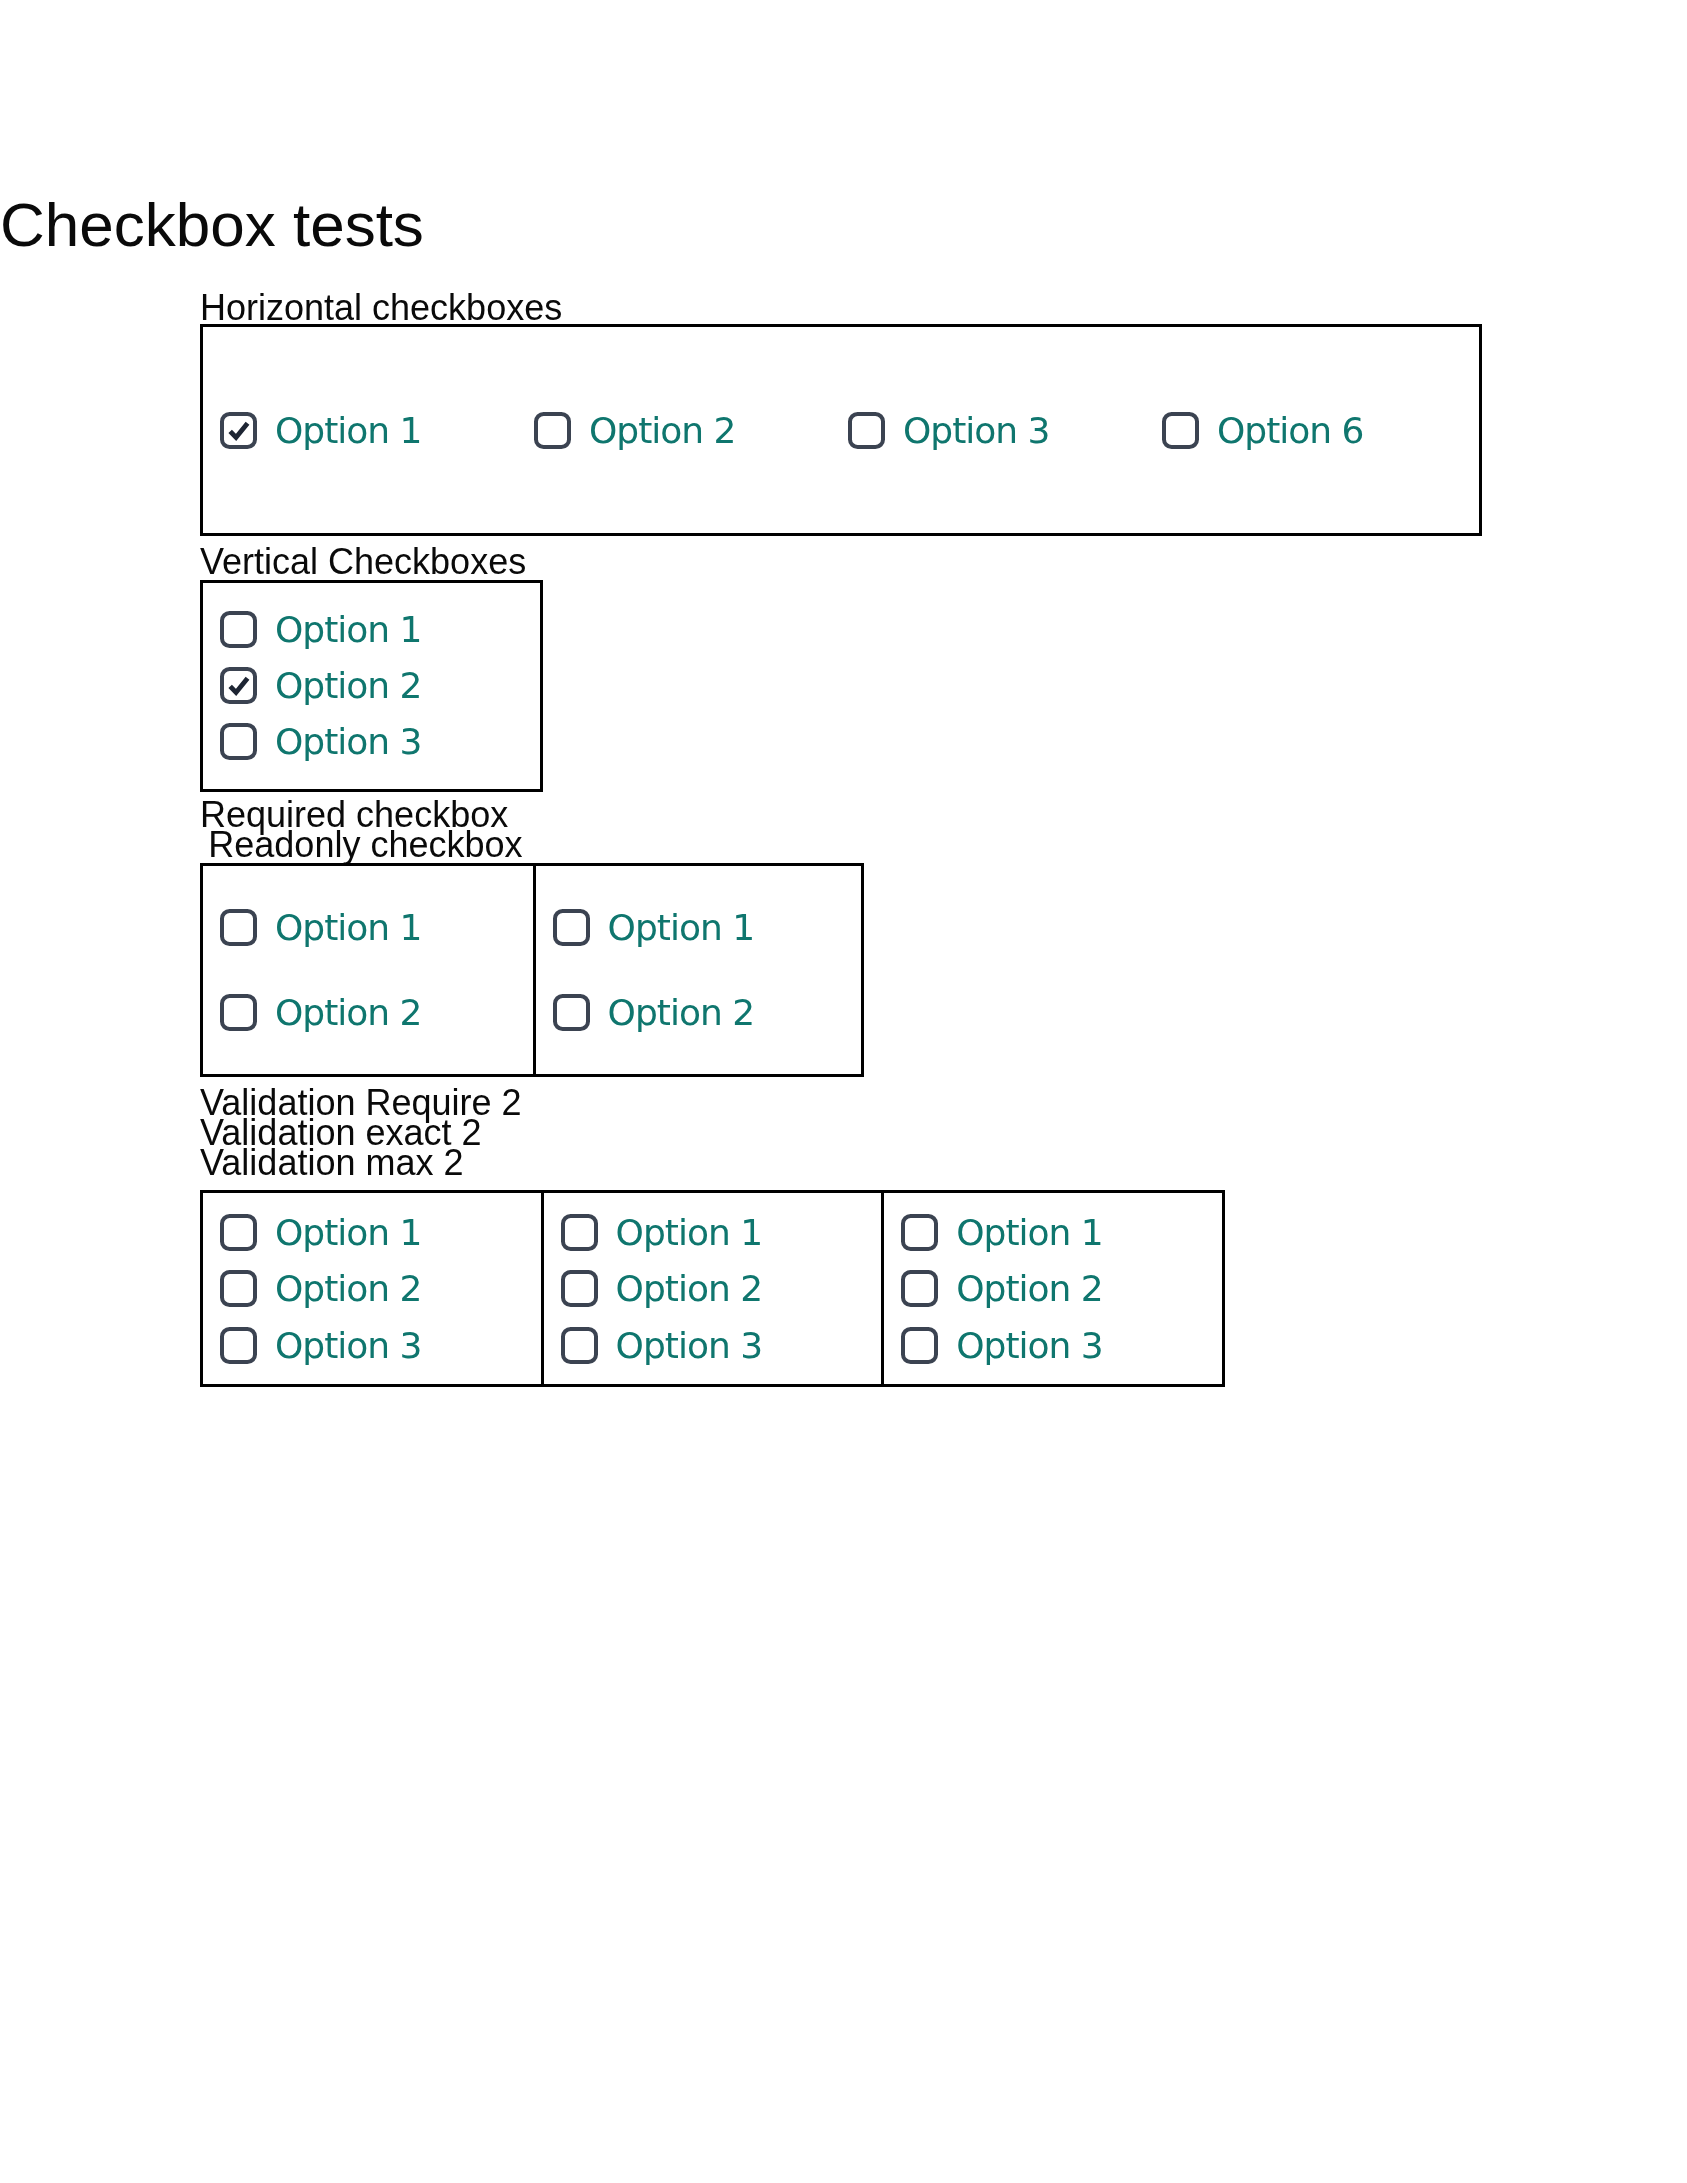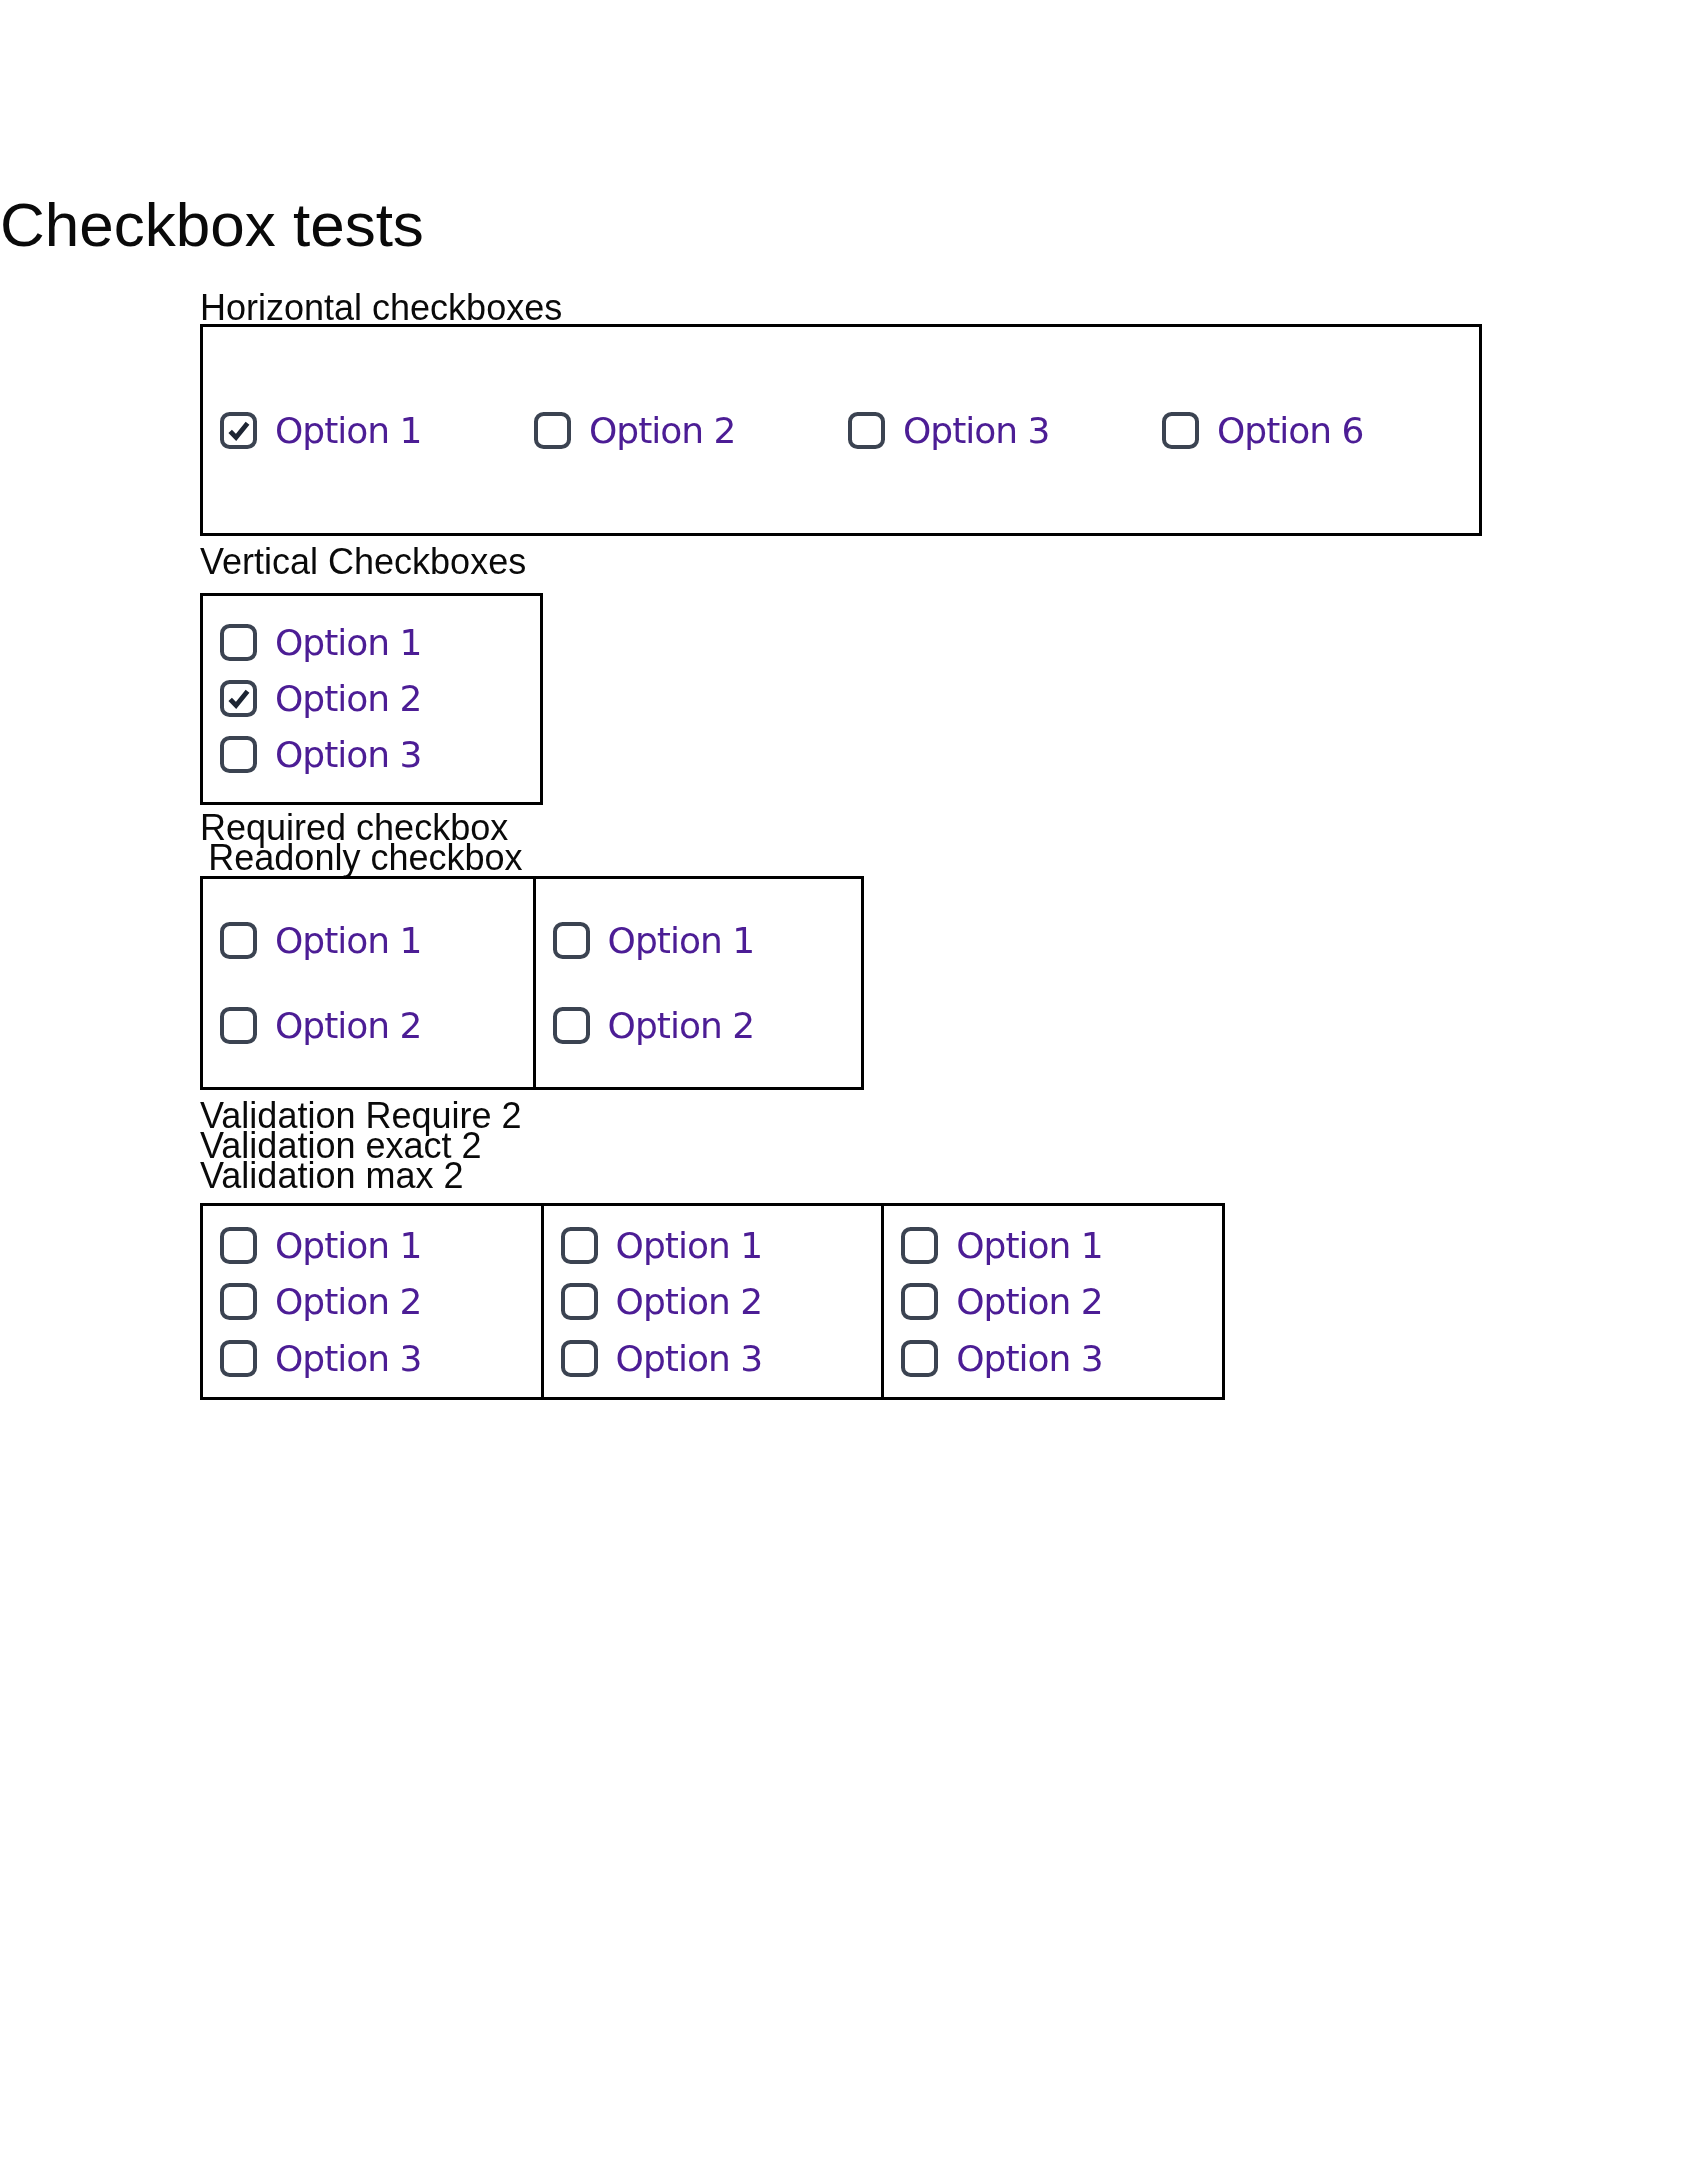--- a/index.html
+++ b/index.html
@@ -22,21 +22,21 @@
   }
   .content { margin-left: 200px; width: 1289px; }
 
   .group-label {
     font-size: 36px;
     line-height: 30px;
     font-weight: 400;
     color: #0a0a0a;
   }
   .gl-1 { margin-top: 41px; margin-bottom: 1.4px; }
-  .gl-2 { margin-top: 10.3px; margin-bottom: 16px; }
+  .gl-2 { margin-top: 10.3px; margin-bottom: 3px; }
 
   .label-row { display: flex; flex-direction: column; }
   .lr-3 { margin-top: 8.3px; margin-bottom: 2.8px; }
   .lr-4 { margin-top: 11.7px; margin-bottom: 12px; }
   .w-required { width: 336px; }
   .pl-readonly { padding-left: 8.3px; }
   .w-val { width: 340px; }
 
   .box {
     border: 3.4px solid #000000;
@@ -83,21 +83,21 @@
     background: #ffffff;
     box-sizing: border-box;
     display: flex; align-items: center; justify-content: center;
   }
   .cb svg { width: 27.6px; height: 27.6px; display: block; }
   .opt-label {
     font-family: "DejaVu Sans", sans-serif;
     font-size: 36px;
     letter-spacing: -1px;
     line-height: 37px;
-    color: #4c1d95;
+    color: #0f766e;
     white-space: nowrap;
     text-align: right;
   }
 </style>
 </head>
 <body>
 
 <h1 class="title">Checkbox tests</h1>
 
 <div class="content">

